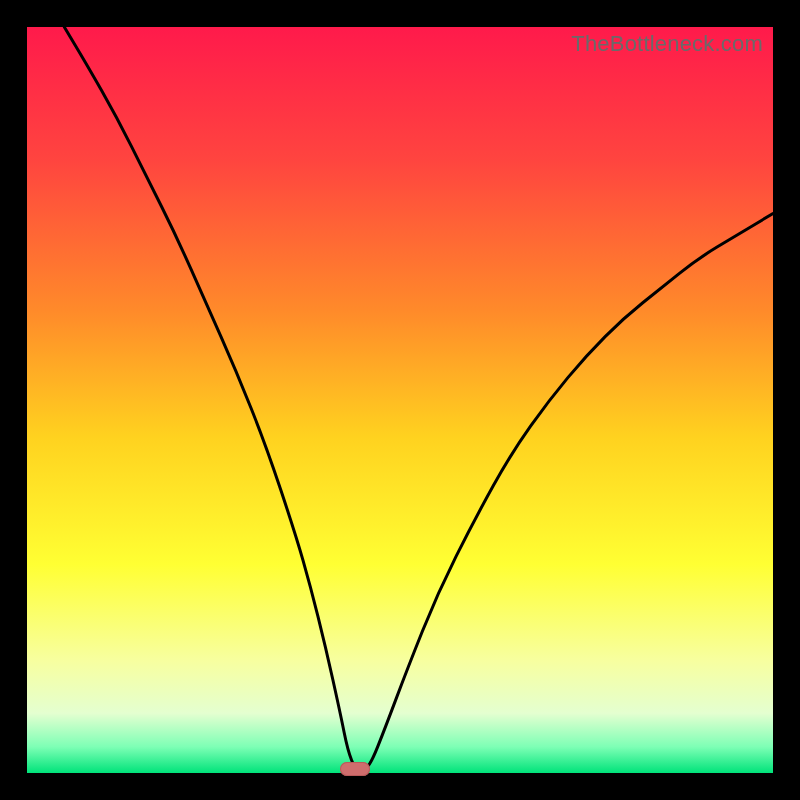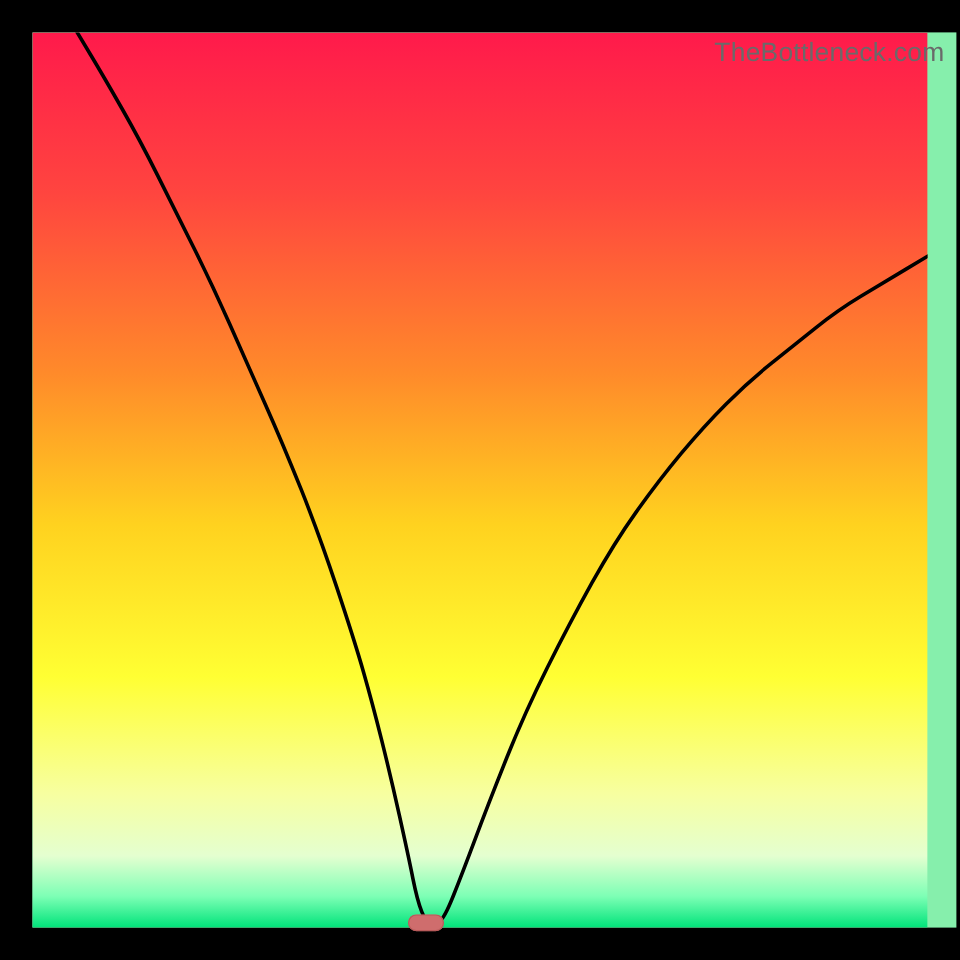--- a/index.html
+++ b/index.html
@@ -10,22 +10,21 @@
     background: #000;
     overflow: hidden;
     font-family: Arial, Helvetica, sans-serif;
   }
   .frame {
     position: absolute;
     left: 27px;
     top: 27px;
     width: 746px;
     height: 746px;
-    background: #86efac;
-    padding-left: 24px;
+    background: #fdba74;
   }
   .plot {
     position: absolute;
     left: 0;
     top: 0;
     width: 746px;
     height: 746px;
   }
   .watermark {
     position: absolute;

